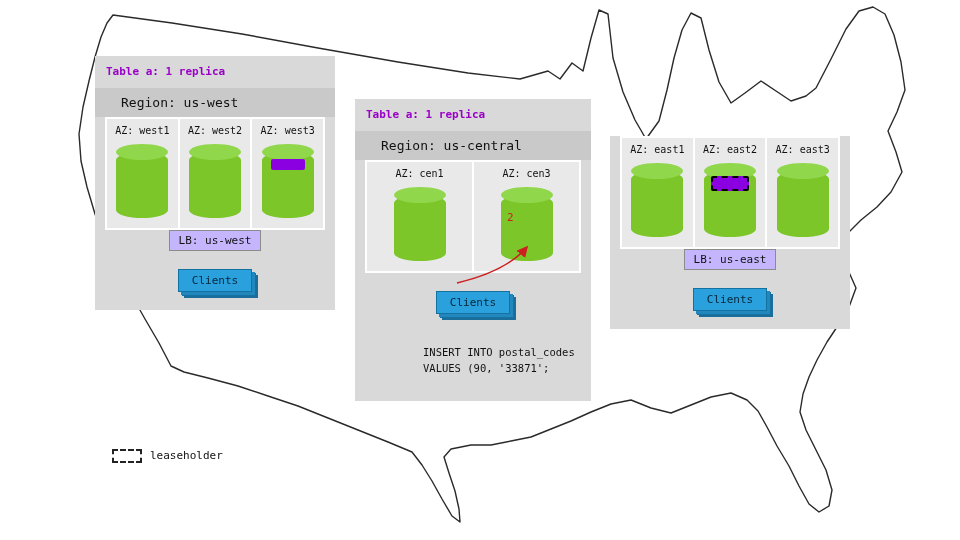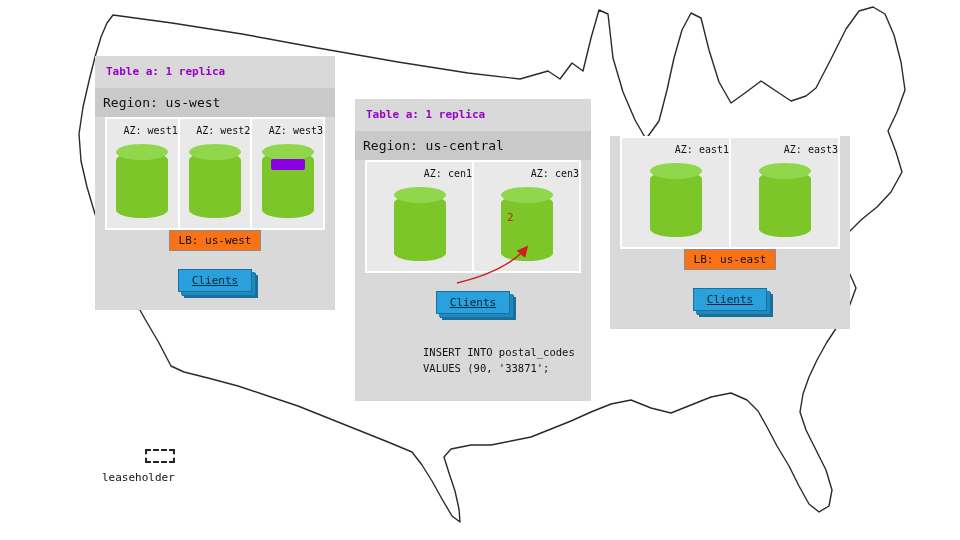--- a/index.html
+++ b/index.html
@@ -2,43 +2,43 @@
 <html style="--accent-purple: #9b00c8; --replica-purple: #8b00e0; --db-green: #7cc62a; --db-green-top: #90d74b; --client-blue: #2aa0dc; --arrow-red: #cc2020; --panel-gray: #d9d9d9; --region-band-gray: #c9c9c9; --az-cell-gray: #e9e9e9;"><head>
 <meta charset="utf-8">
 <style>
   html,body{margin:0;padding:0;width:960px;height:540px;background:#ffffff;overflow:hidden;}
   body{position:relative;font-family:"DejaVu Sans Mono","Liberation Mono",monospace;color:#111;}
 
   .map-svg{position:absolute;left:0;top:0;z-index:0;}
 
   .panel{position:absolute;z-index:2;background:var(--panel-gray,#d9d9d9);padding-bottom:18px;margin-top:11px;}
   .panel-title{padding:9px 11px 7px;font-size:11px;font-weight:bold;color:var(--accent-purple,#9b00c8);white-space:nowrap;}
-  .region-band{margin-top:3px;background:var(--region-band-gray,#c9c9c9);padding:7px 8px;font-size:13px;white-space:nowrap;}
+  .region-band{margin-top:3px;background:var(--region-band-gray,#c9c9c9);padding:7px 26px;font-size:13px;white-space:nowrap;}
   .az-row{margin:0 10px;background:#ffffff;padding:2px;display:flex;gap:2px;}
   .az-cell{flex:1;background:var(--az-cell-gray,#e9e9e9);text-align:center;padding:6px 0 10px;}
-  .az-label{font-size:10px;margin-bottom:8px;white-space:nowrap;text-align:right;}
+  .az-label{font-size:10px;margin-bottom:8px;white-space:nowrap;}
 
   .cyl{position:relative;width:52px;height:74px;margin:0 auto;}
   .cyl-body{position:absolute;left:0;top:8px;width:52px;height:66px;background:var(--db-green,#7cc62a);border-radius:26px/8px;}
   .cyl-top{position:absolute;left:0;top:0;width:52px;height:16px;background:var(--db-green-top,#90d74b);border-radius:50%;}
   .replica{position:absolute;left:9px;top:15px;width:34px;height:11px;background:var(--replica-purple,#8b00e0);border-radius:2px;z-index:3;}
   .replica.leaseholder{left:7px;top:13px;border:2px dashed #000;}
 
-  .lb-box{margin:0 auto;width:max-content;background:#f97316;border:1px solid #8c8c8c;padding:3px 9px;font-size:11px;white-space:nowrap;}
+  .lb-box{margin:0 auto;width:max-content;background:#c4b5fd;border:1px solid #8c8c8c;padding:3px 9px;font-size:11px;white-space:nowrap;}
 
   .clients-stack{margin:18px auto 0;width:max-content;}
   .clients-btn{display:block;background:var(--client-blue,#2aa0dc);border:1px solid #15719f;padding:4px 13px;font-size:11px;color:#06263a;
-    box-shadow:3px 3px 0 0 #2287bd,4px 4px 0 0 #15719f,6px 6px 0 0 #1b6e9c;text-decoration:underline;}
+    box-shadow:3px 3px 0 0 #2287bd,4px 4px 0 0 #15719f,6px 6px 0 0 #1b6e9c;}
 
   .sql-block{margin:30px 0 6px 68px;font-size:10.5px;line-height:1.55;white-space:pre;}
 
   .arrow-layer{position:absolute;left:0;top:0;pointer-events:none;z-index:4;}
   .arrow-label{font-size:11px;fill:var(--arrow-red,#cc2020);font-family:"DejaVu Sans Mono",monospace;}
 
-  .legend{position:absolute;left:102px;top:449px;z-index:2;display:flex;align-items:flex-end;gap:8px;font-size:11px;flex-direction:column;}
+  .legend{position:absolute;left:112px;top:449px;z-index:2;display:flex;align-items:flex-start;gap:8px;font-size:11px;}
   .legend-swatch{width:26px;height:10px;background:#ffffff;border:2px dashed #222;}
 </style>
 </head>
 <body>
 
 <svg class="map-svg" width="960" height="540" viewBox="0 0 960 540">
   <path d="M113,15 L172,23 L242,34 L318,48 L398,62 L468,73 L520,79 L548,71 L560,79 L572,63 L583,71 L591,38 L599,10 L608,14 L613,58 L623,92 L635,120 L646,139 L659,121 L667,90 L674,58 L682,30 L691,13 L701,18 L709,50 L719,82 L731,103 L745,93 L761,81 L776,91 L791,101 L806,96 L816,88 L831,59 L846,29 L859,11 L873,7 L885,14 L894,35 L901,62 L905,90 L897,112 L888,131 L896,152 L902,172 L891,192 L877,207 L861,220 L847,234 L840,252 L848,270 L856,288 L849,307 L839,324 L827,342 L817,360 L809,377 L803,394 L800,412 L806,430 L816,450 L826,470 L832,490 L829,506 L819,512 L809,504 L799,486 L789,466 L777,446 L767,427 L758,411 L747,400 L731,393 L711,397 L691,405 L671,413 L651,408 L631,400 L611,404 L591,412 L571,421 L551,429 L531,437 L511,441 L491,445 L471,445 L451,449 L444,457 L449,473 L455,491 L459,509 L460,522 L452,516 L442,499 L432,481 L422,465 L412,452 L388,442 L358,430 L328,418 L298,406 L268,396 L238,386 L208,378 L184,372 L171,366 L159,343 L145,319 L131,294 L117,267 L105,241 L95,214 L87,187 L81,161 L79,134 L83,107 L89,81 L95,57 L101,37 L107,23 Z" fill="none" stroke="#2a2a2a" stroke-width="1.4" stroke-linejoin="round"></path>
 </svg>
 
 <div class="panel" style="left:95px;top:45px;width:240px;">
@@ -113,20 +113,28 @@
 <div class="panel" style="left:610px;top:125px;width:240px;">
   <div class="az-row">
     <div class="az-cell">
       <div class="az-label">AZ: east1</div>
       <div class="cyl">
         <div class="cyl-body"></div>
         <div class="cyl-top"></div>
       </div>
     </div>
     <div class="az-cell">
+      <div class="az-label">AZ: east2</div>
+      <div class="cyl">
+        <div class="cyl-body"></div>
+        <div class="cyl-top"></div>
+        <div class="replica leaseholder"></div>
+      </div>
+    </div>
+    <div class="az-cell">
       <div class="az-label">AZ: east3</div>
       <div class="cyl">
         <div class="cyl-body"></div>
         <div class="cyl-top"></div>
       </div>
     </div>
   </div>
   <div class="lb-box">LB: us-east</div>
   <div class="clients-stack">
     <span class="clients-btn">Clients</span>

